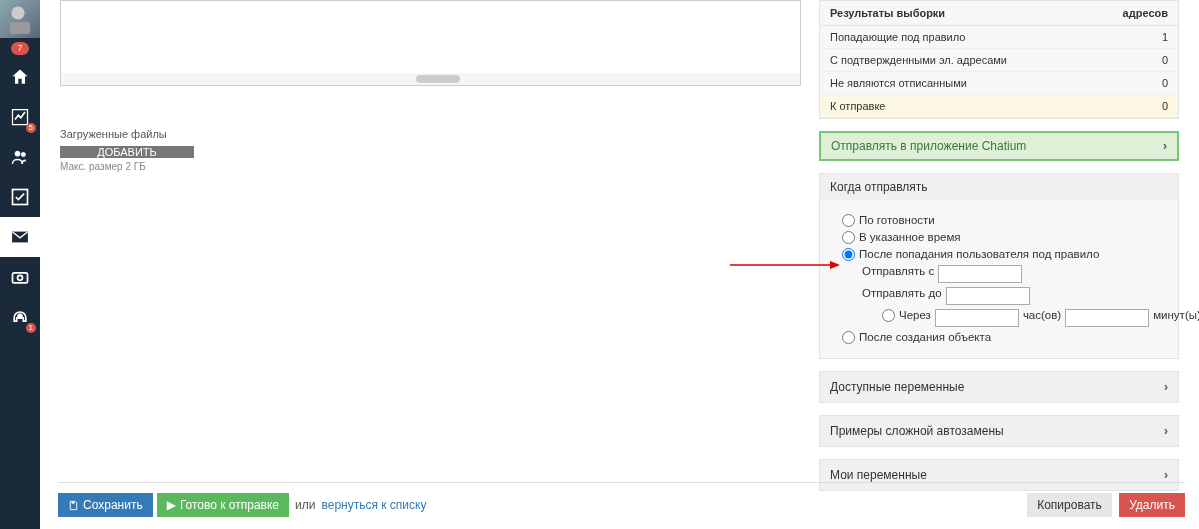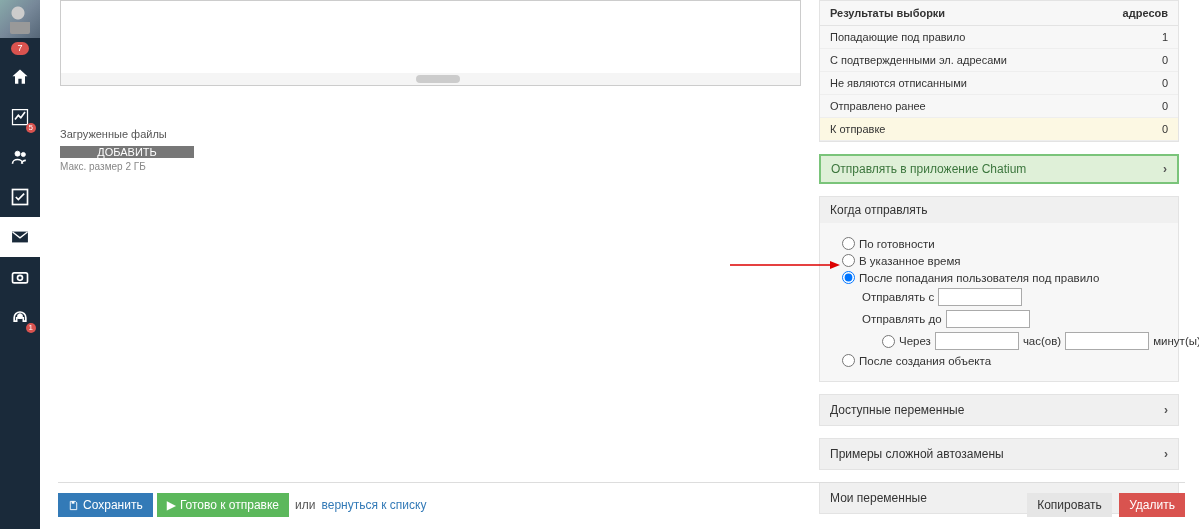--- a/index.html
+++ b/index.html
@@ -30,21 +30,21 @@
 .panel { border: 1px solid #e3e3e3; background: #f7f7f7; }
 .panel-header { background: #f0f0f0; padding: 6px 10px; font-size: 12px; color: #333; display:flex; justify-content:space-between; align-items:center; cursor:pointer;}
 .table { width: 100%; border-collapse: collapse; font-size: 11px; }
 .table th { text-align: left; font-weight: bold; padding: 6px 10px; border-bottom: 1px solid #e3e3e3; }
 .table th:last-child, .table td:last-child { text-align: right; }
 .table td { padding: 5px 10px; border-bottom: 1px solid #eee; }
 .table tr.highlight td { background: #fcf8e3; }
 .chatium-bar { border: 2px solid #7ac47a; background: #dff0d8; padding: 6px 10px; display:flex; justify-content:space-between; align-items:center; color:#3c763d; font-size:12px; cursor:pointer;}
 .chev { font-weight:bold; color:#555; }
 .send-options { padding: 10px 10px 10px 22px; font-size: 11.5px; }
-.opt-row { display: flex; align-items: center; gap: 4px; margin: 4px 0; }
+.opt-row { display: flex; align-items: flex-start; gap: 4px; margin: 4px 0; }
 .opt-row input[type=text] { width: 84px; height: 18px; border: 1px solid #aaa; font-size:11px; padding:0 3px;}
 .opt-row .tiny { width: 20px; }
 .sub-indent { margin-left: 20px; }
 .sub-indent2 { margin-left: 20px; }
 .collapsible { padding: 8px 10px; display:flex; justify-content:space-between; align-items:center; cursor:pointer; font-size:12px; background:#f0f0f0; border:1px solid #e3e3e3;}
 
 .footer { position: absolute; bottom: 12px; left: 58px; right: 14px; border-top: 1px solid #ddd; padding-top: 10px; display: flex; align-items: center; font-size: 12px; }
 .btn { padding: 5px 10px; border: none; color: #fff; font-size: 12px; cursor: pointer; display:inline-flex; align-items:center; gap:4px;}
 .btn-primary { background: #337ab7; }
 .btn-success { background: #5cb85c; margin-left: 4px; }
@@ -135,24 +135,20 @@
             <tr>
                 <td>Попадающие под правило</td>
                 <td>1</td>
               </tr>
             <tr>
                 <td>С подтвержденными эл. адресами</td>
                 <td>0</td>
               </tr>
             <tr>
                 <td>Не являются отписанными</td>
-                <td>0</td>
-              </tr>
-            <tr>
-                <td>Отправлено ранее</td>
                 <td>0</td>
               </tr>
             <tr class="highlight">
                 <td>К отправке</td>
                 <td>0</td>
               </tr>
           </tbody>
         </table>
       </div>
 

